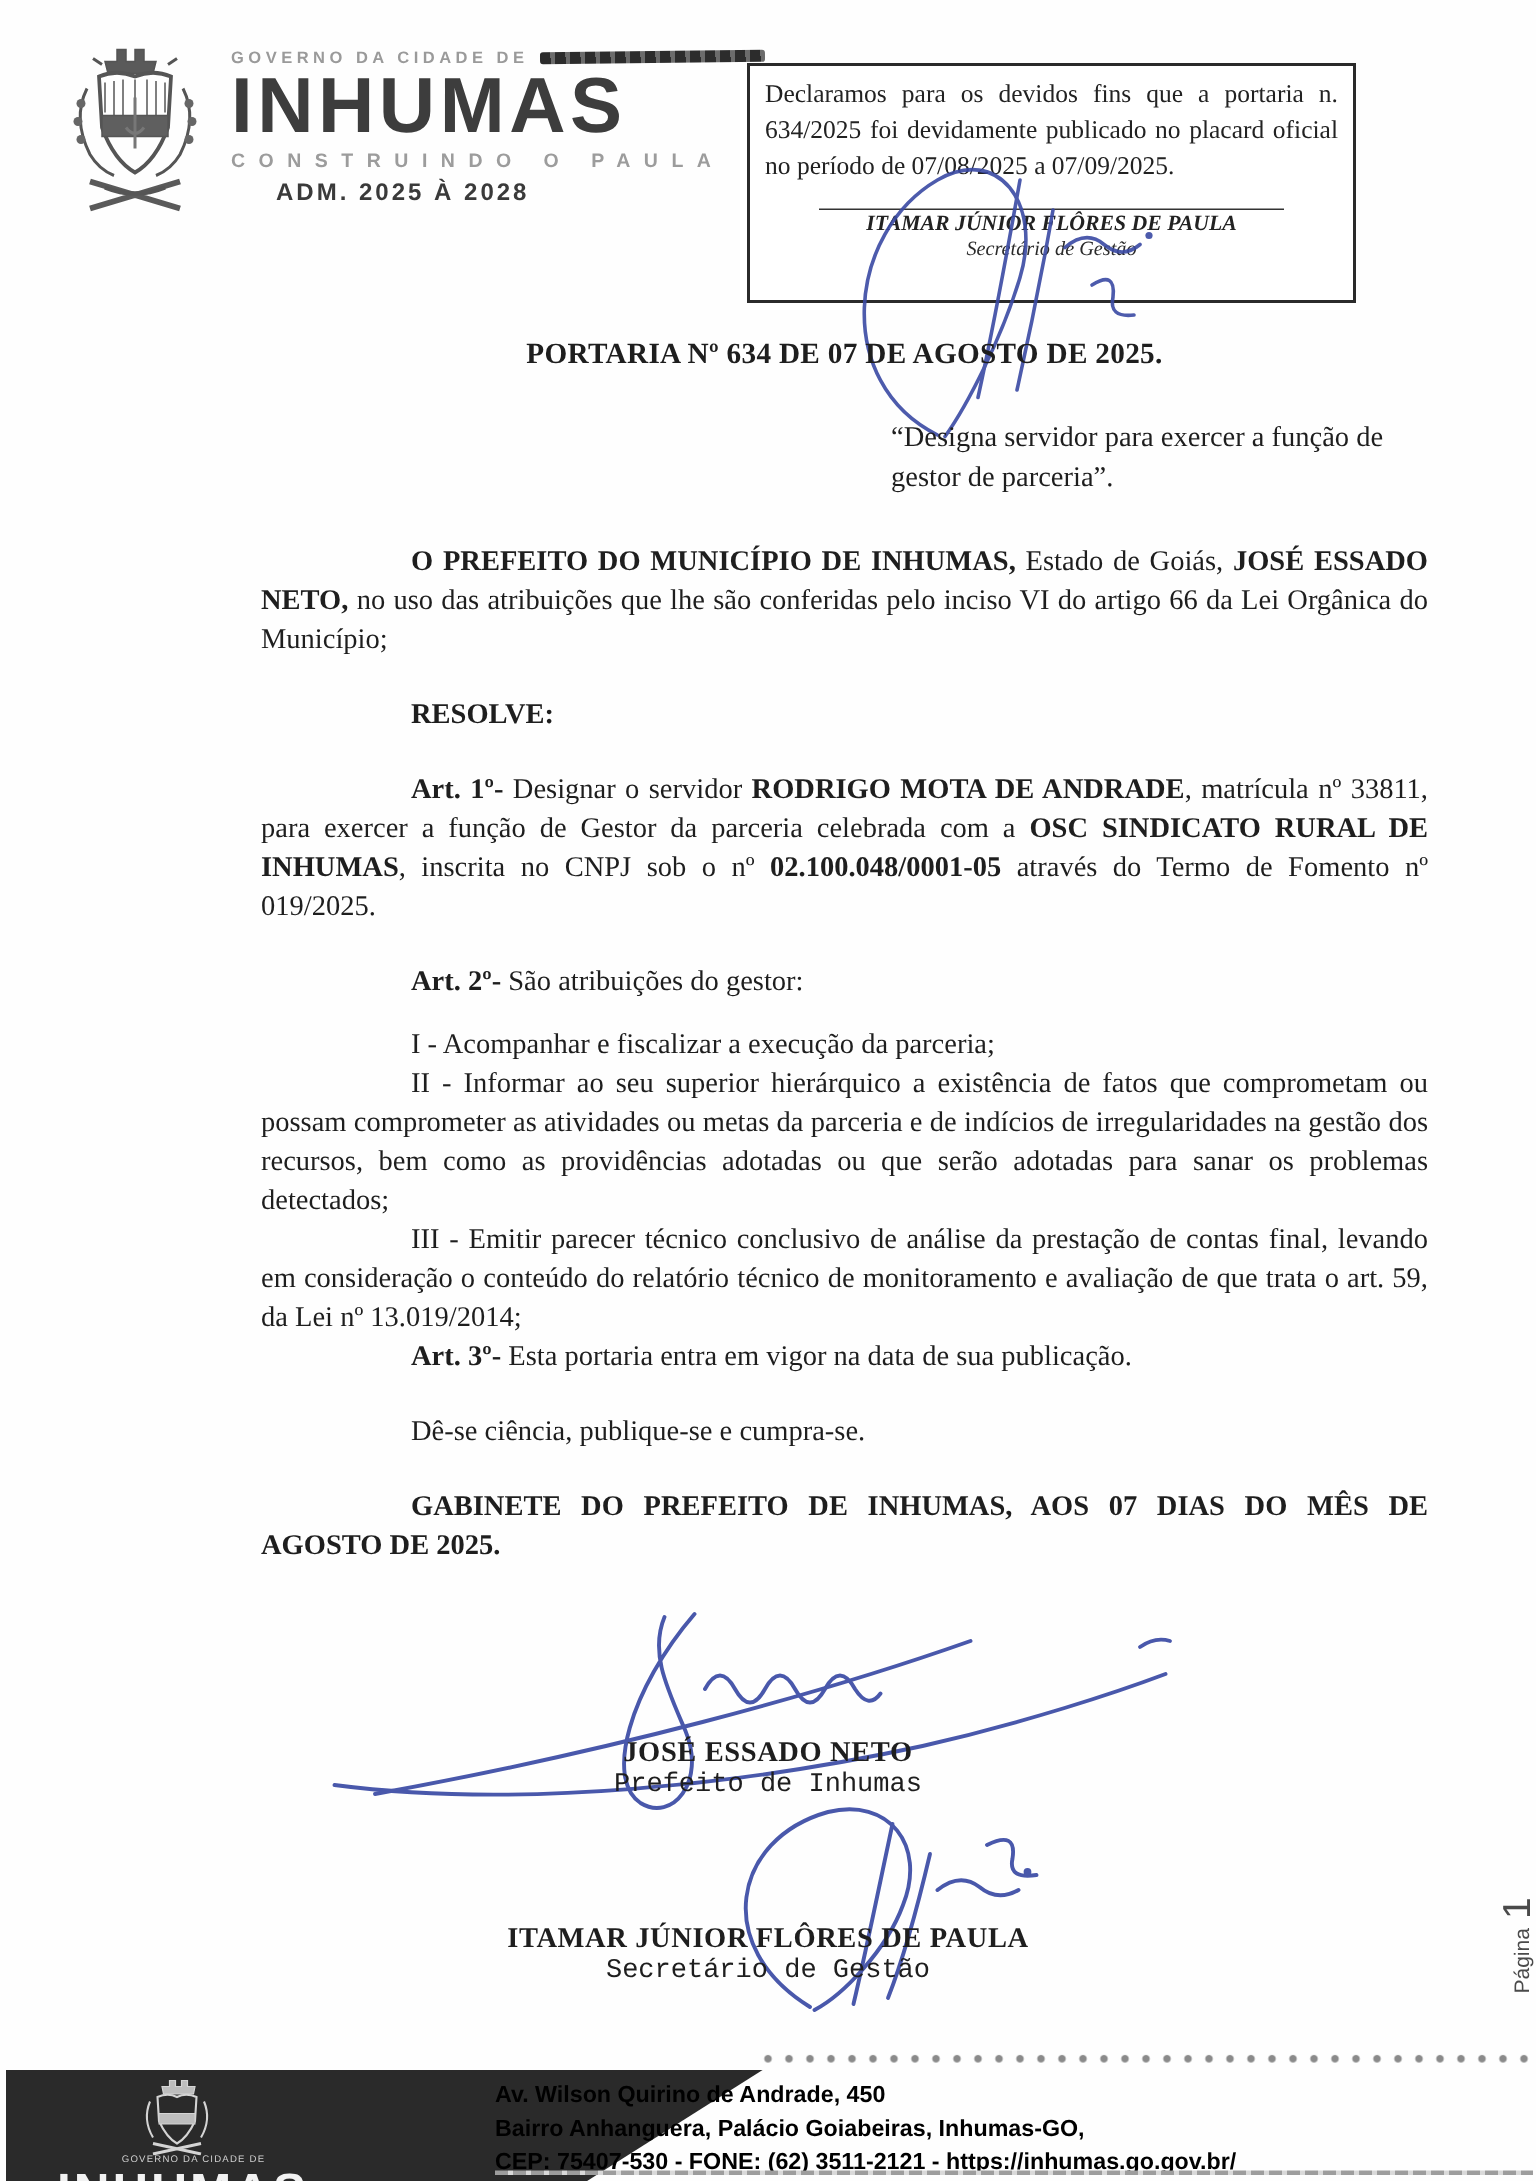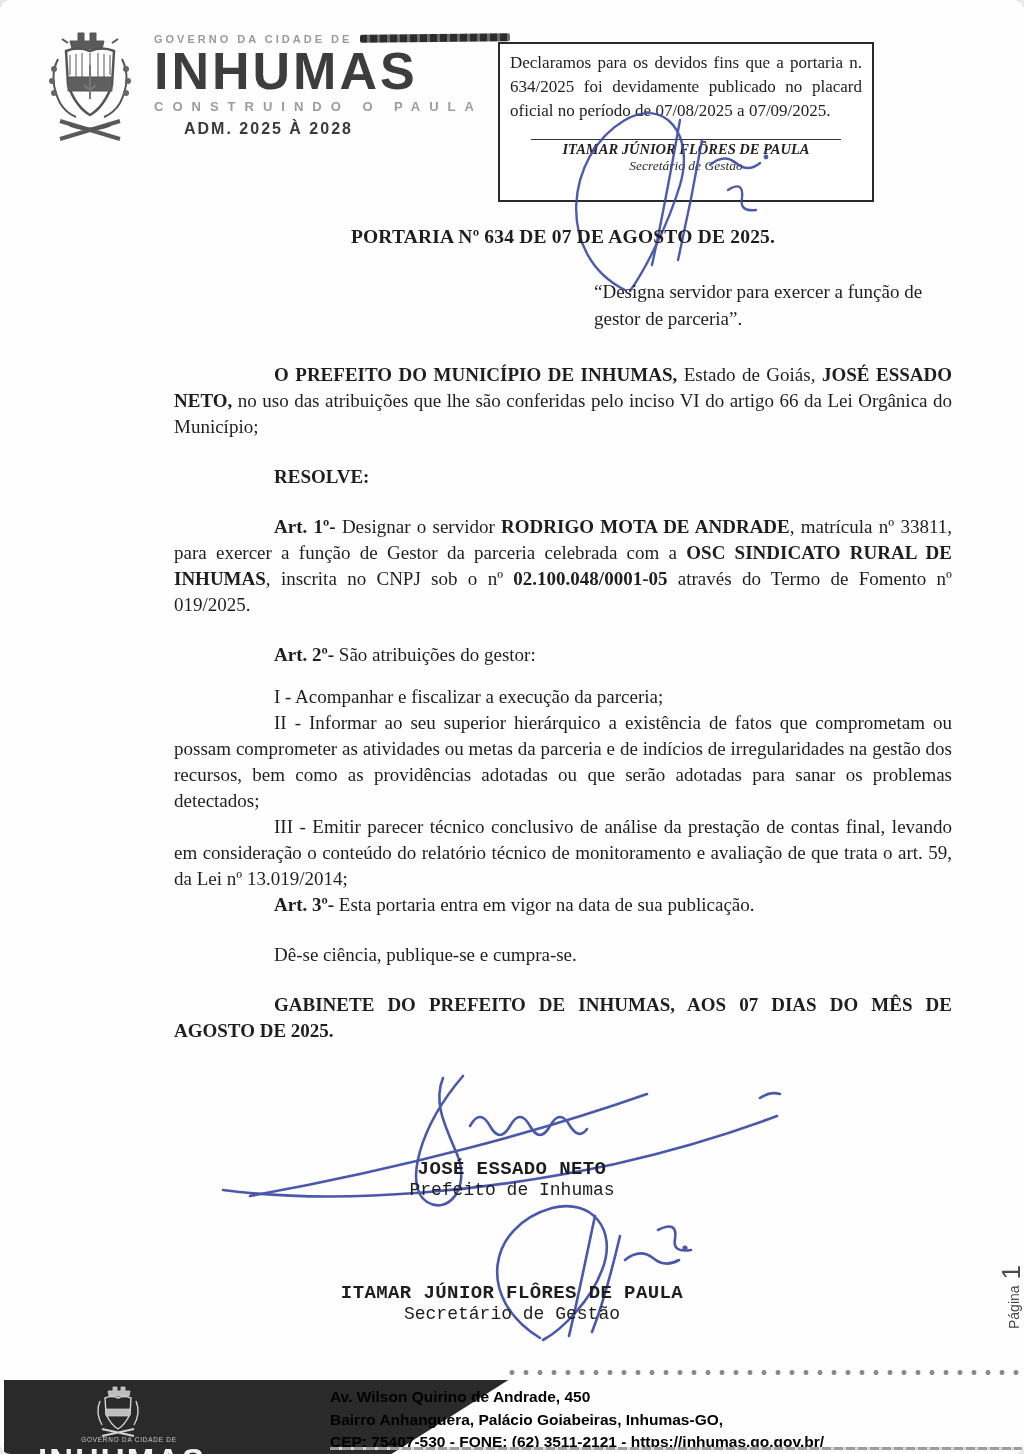--- a/index.html
+++ b/index.html
@@ -1,58 +1,58 @@
 <!DOCTYPE html>
 <html lang="pt"><head>
 <meta charset="utf-8">
 <style>
   * { margin:0; padding:0; box-sizing:border-box; }
   html,body { background:#e8e8e8; }
   .page {
     position:relative; width:1024px; height:1454px; margin:0 auto;
     background:#fefefe; overflow:hidden;
-    font-family:"Liberation Serif", serif; color:#1e1e1e;border-radius:11px;
+    font-family:"Liberation Serif", serif; color:#1e1e1e;
   }
 
   
   .header { position:absolute; left:40px; top:25px; display:flex; gap:14px; }
   .crest  { width:100px; height:122px; }
   .header-text { padding-top:8px; font-family:"Liberation Sans", sans-serif; }
   .gov-line { display:flex; align-items:center; gap:8px; }
   .gov-label { font-size:11px; font-weight:bold; letter-spacing:3px; color:#9a9a9a; white-space:nowrap; }
   .smudge { width:150px; height:8px; margin-top:-2px;
     background:repeating-linear-gradient(90deg,#2c2c2c 0 7px,#6b6b6b 7px 10px);
     border-radius:2px; transform:rotate(-0.6deg); }
   .city-name { font-size:52px; font-weight:800; letter-spacing:3px; color:#3d3d3d; line-height:52px; }
   .slogan { font-size:13px; font-weight:bold; letter-spacing:9px; color:#9c9c9c; margin-top:2px; }
   .adm { font-size:16px; font-weight:bold; letter-spacing:2px; color:#3a3a3a; margin-top:6px; margin-left:30px; }
 
   
-  .stamp { position:absolute; left:498px; top:42px; width:376px; height:160px;
+  .stamp { position:absolute; left:498px; top:42px; width:406px; height:160px;
     border:2px solid #2a2a2a; padding:7px 10px 4px 10px; background:rgba(255,255,255,.6); }
   .stamp p { font-size:17px; line-height:24px; text-align:justify; color:#222; }
   .stamp-sign { margin-top:16px; text-align:center; }
   .stamp-rule { width:310px; border-top:1.5px solid #333; margin:0 auto 1px auto; }
   .stamp-name { font-size:14.5px; font-weight:bold; font-style:italic; color:#222; }
   .stamp-role { font-size:13.5px; font-style:italic; color:#2b2b2b; }
   .stamp-ink  { position:absolute; left:530px; top:95px; pointer-events:none; }
 
   
   .doc-body { position:absolute; left:130px; top:226px; width:778px;margin-left:44px; }
   .doc-title { text-align:center; font-weight:bold; font-size:19.5px; margin-bottom:30px; letter-spacing:.2px; }
   .epigraph { margin-left:420px; width:358px; font-size:19px; line-height:27px; margin-bottom:30px; }
   .doc-body p.para { font-size:19px; line-height:26px; text-align:justify; text-indent:100px; }
   .mb { margin-bottom:24px; }
   .b  { font-weight:bold; }
   .items p.para { margin-bottom:0; }
   .resolve { font-weight:bold; }
 
   
   .sig-block { position:absolute; width:1024px; text-align:center; left:0; }
-  .sig-name { font-size:19px; font-weight:bold; letter-spacing:.4px;font-family:Liberation Mono, monospace; }
+  .sig-name { font-size:19px; font-weight:bold; letter-spacing:.4px; }
   .sig-role { font-size:18px;font-family:Liberation Mono, monospace; }
   .ink { position:absolute; pointer-events:none; }
 
   
   .page-num { position:absolute; left:948px; top:1255px; width:126px;
     transform:rotate(-90deg); transform-origin:center;
     font-family:"Liberation Sans", sans-serif; color:#4a4a4a;
     display:flex; align-items:flex-end; gap:6px; justify-content:flex-start; }
   .page-num .lbl { font-size:14px; }
   .page-num .num { font-size:26px; line-height:22px; }

